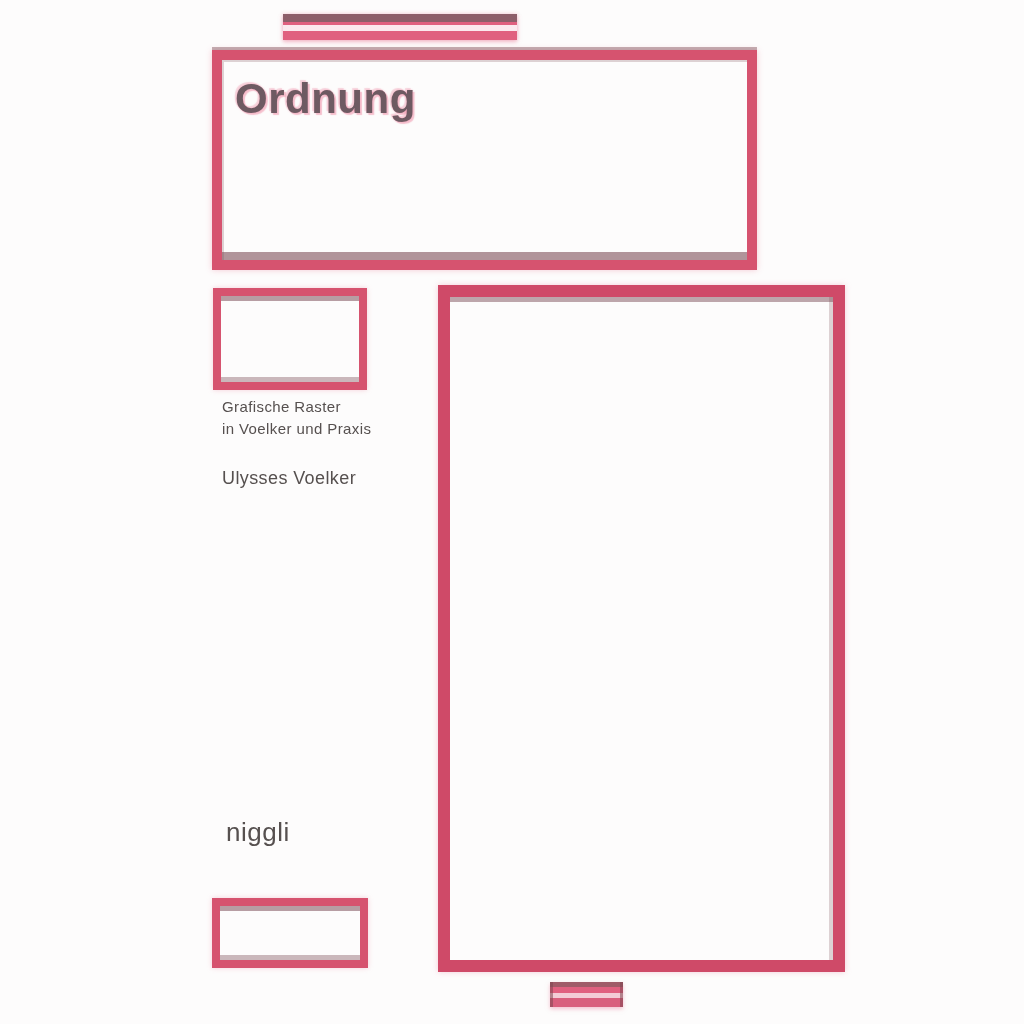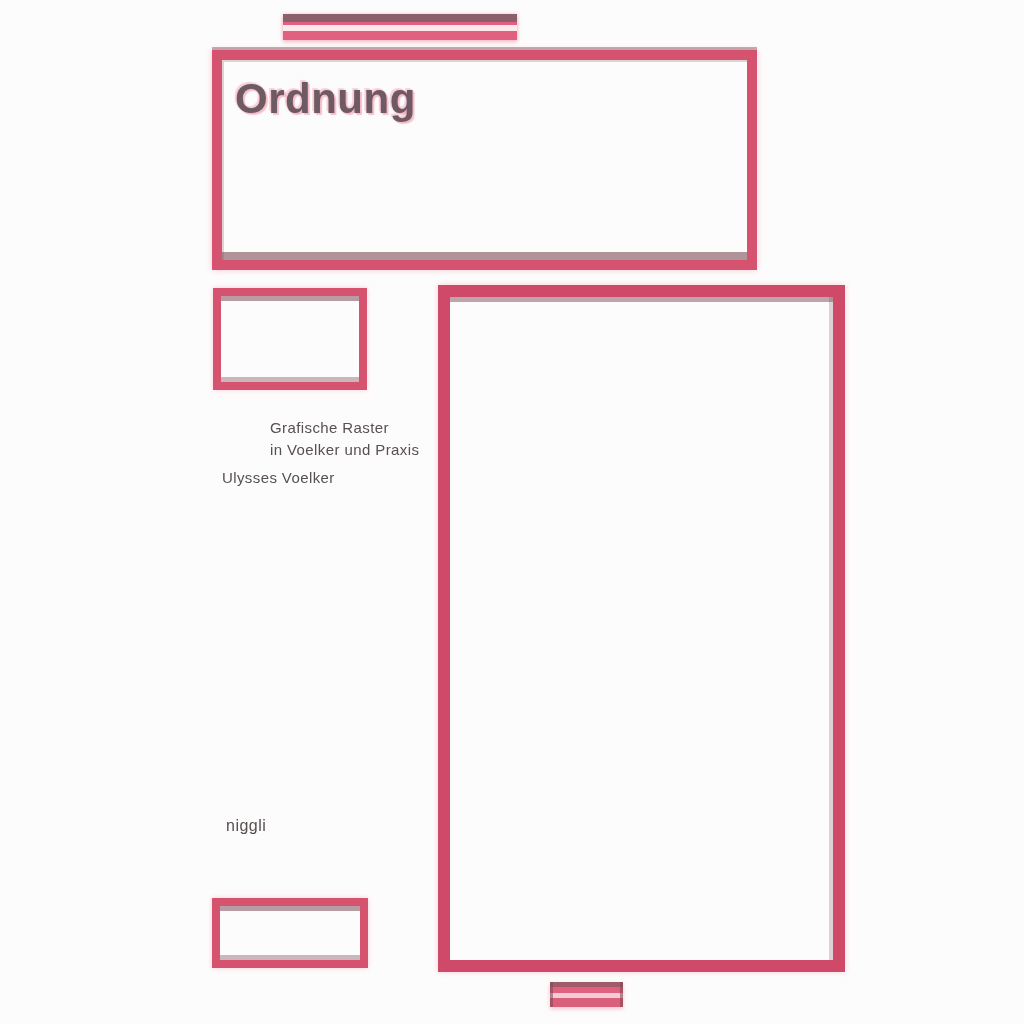--- a/index.html
+++ b/index.html
@@ -93,45 +93,44 @@
     border: 12px solid var(--accent-crimson, #cf4a68);
     box-shadow:
       inset 0 5px 0 rgba(126,79,89,0.50),
       inset -4px 0 0 rgba(126,79,89,0.25),
       0 0 6px rgba(235,140,165,0.40);
   }
 
   
   .subtitle {
     position: absolute;
-    left: 222px; top: 417px;
+    left: 222px; top: 396px;
     display: flex;
     flex-direction: column;
     font-size: 15px;
     line-height: 22px;
     letter-spacing: 0.4px;
     color: var(--text-gray, #56504f);
     filter: blur(0.3px);
-    margin-left: 48px;
   }
   .author {
     position: absolute;
     left: 222px; top: 467px;
-    font-size: 15px;
+    font-size: 18px;
     line-height: 22px;
     letter-spacing: 0.4px;
     color: var(--text-gray, #56504f);
     filter: blur(0.3px);
   }
 
   
   .publisher {
     position: absolute;
     left: 226px; top: 817px;
-    font-size: 16px;
+    font-size: 26px;
     letter-spacing: 0.5px;
     color: var(--text-gray, #56504f);
     filter: blur(0.3px);
   }
 
   
   .bottom-left-box {
     position: absolute;
     left: 212px; top: 898px;
     width: 156px; height: 70px;

